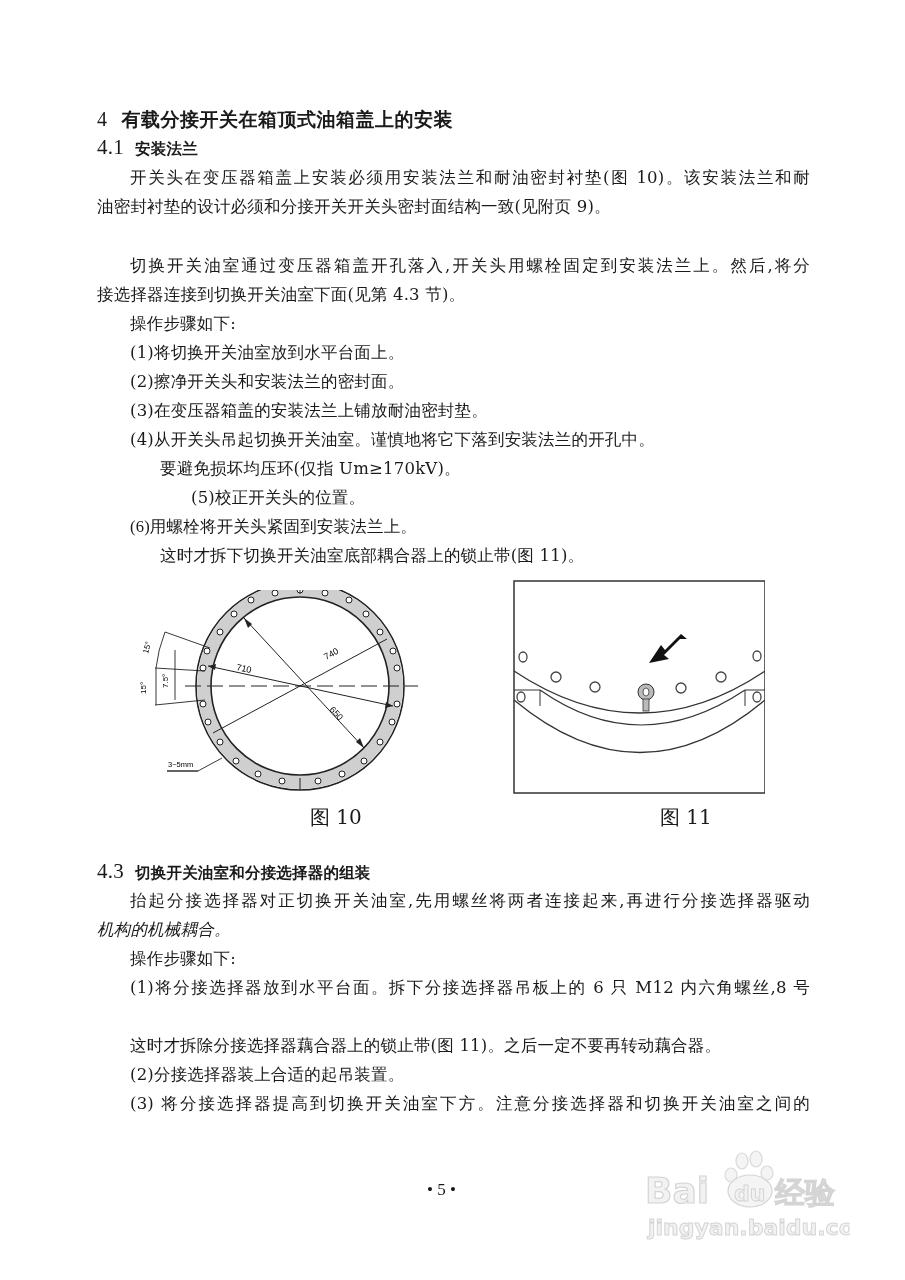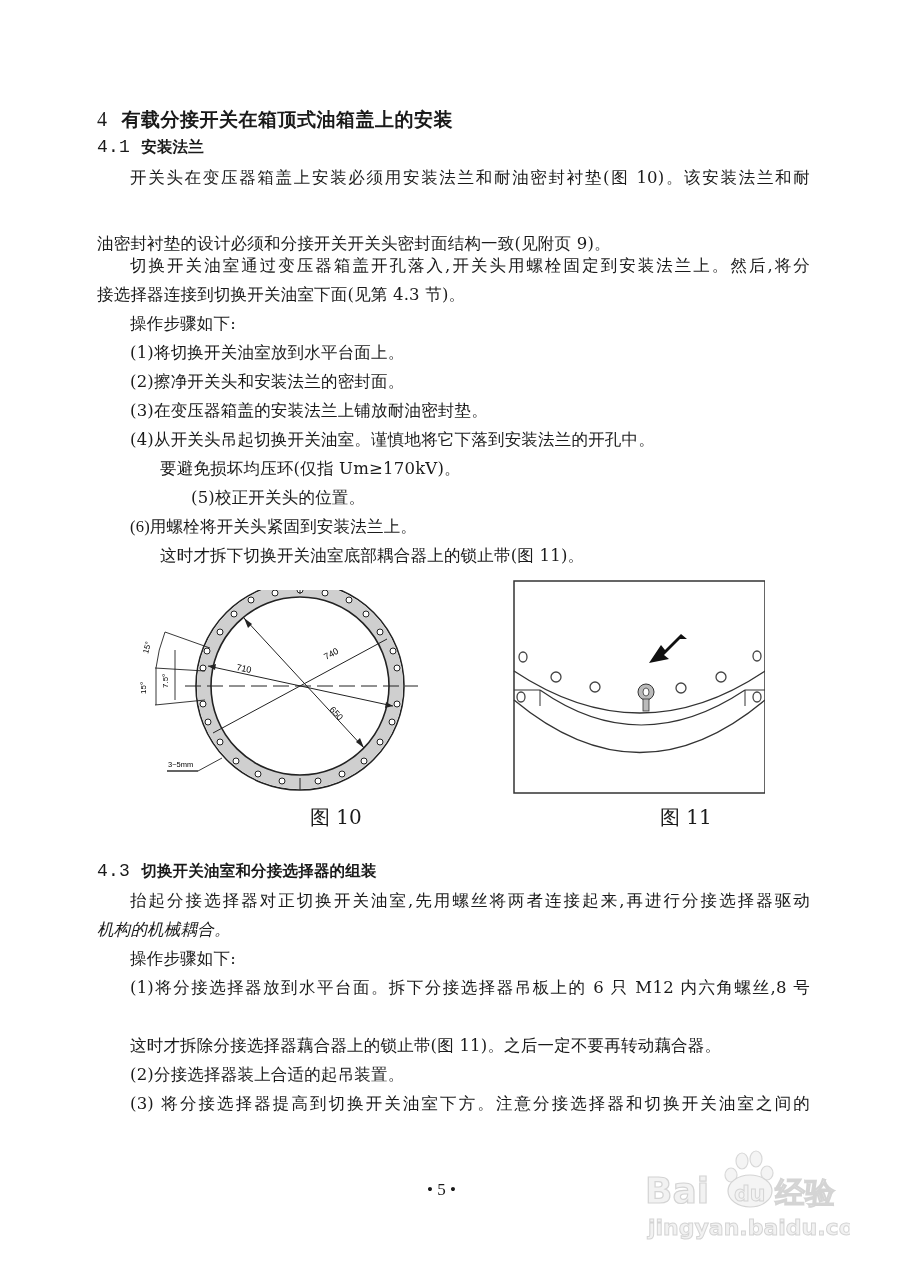--- a/index.html
+++ b/index.html
@@ -2,42 +2,42 @@
 <html><head>
 <meta charset="utf-8">
 <style>
   html, body { margin: 0; padding: 0; background: #ffffff; }
   body { width: 905px; height: 1280px; position: relative; overflow: hidden;
          font-family: "DejaVu Serif", "Liberation Serif", serif; color: #1a1a1a; }
   .page { position: absolute; left: 0; top: 0; width: 905px; height: 1280px; }
   .line { position: absolute; white-space: nowrap; font-size: 16.5px; line-height: 22px; letter-spacing: 0.2px; }
   .h1 { font-family: "DejaVu Sans", "Liberation Sans", sans-serif; font-size: 19px; font-weight: bold; letter-spacing: 0.5px; }
   .h2 { font-family: "DejaVu Sans", "Liberation Sans", sans-serif; font-size: 15.5px; font-weight: bold; }
-  .h2 .num { font-family: Liberation Mono, monospace; font-weight: normal; font-size: 18px; }
+  .h2 .num { font-family: Liberation Serif, serif; font-weight: normal; font-size: 21px; }
   .h1 .num { font-family: "Liberation Serif", serif; font-weight: normal; font-size: 20px; margin-right: 14px; }
   .justify { text-align: justify; text-align-last: justify; }
   .fig { position: absolute; }
   .caption { position: absolute; font-size: 20px; white-space: nowrap; margin-left: 48px; }
   .pagenum { position: absolute; font-size: 17px; white-space: nowrap; font-family: "Liberation Serif", serif; }
   .watermark { position: absolute; }
 </style>
 </head>
 <body>
 
 <div class="page">
 
   <div class="line h1" style="left:97px; top:108px;">
     <span class="num">4</span><span>有载分接开关在箱顶式油箱盖上的安装</span>
   </div>
 
   <div class="line h2" style="left:97px; top:136px;">
     <span class="num">4.1</span>&nbsp;&nbsp;<span>安装法兰</span>
   </div>
   <div class="line justify" style="left:130px; width:680px; top:167px;">开关头在变压器箱盖上安装必须用安装法兰和耐油密封衬垫(图 10)。该安装法兰和耐</div>
-  <div class="line" style="left:97px; top:196px;margin-top:37px;">油密封衬垫的设计必须和分接开关开关头密封面结构一致(见附页 9)。</div>
+  <div class="line" style="left:97px; top:196px;">油密封衬垫的设计必须和分接开关开关头密封面结构一致(见附页 9)。</div>
 
   <div class="line justify" style="left:130px; width:680px; top:255px;">切换开关油室通过变压器箱盖开孔落入,开关头用螺栓固定到安装法兰上。然后,将分</div>
   <div class="line" style="left:97px; top:284px;">接选择器连接到切换开关油室下面(见第 4.3 节)。</div>
   <div class="line" style="left:130px; top:313px;">操作步骤如下:</div>
   <div class="line" style="left:130px; top:342px;text-align:center;">(1)将切换开关油室放到水平台面上。</div>
   <div class="line" style="left:130px; top:371px;">(2)擦净开关头和安装法兰的密封面。</div>
   <div class="line" style="left:130px; top:400px;">(3)在变压器箱盖的安装法兰上铺放耐油密封垫。</div>
   <div class="line" style="left:130px; top:429px;">(4)从开关头吊起切换开关油室。谨慎地将它下落到安装法兰的开孔中。</div>
   <div class="line" style="left:160px; top:458px;">要避免损坏均压环(仅指 Um≥170kV)。</div>
   <div class="line" style="left:143px; top:487px;margin-left:48px;">(5)校正开关头的位置。</div>

